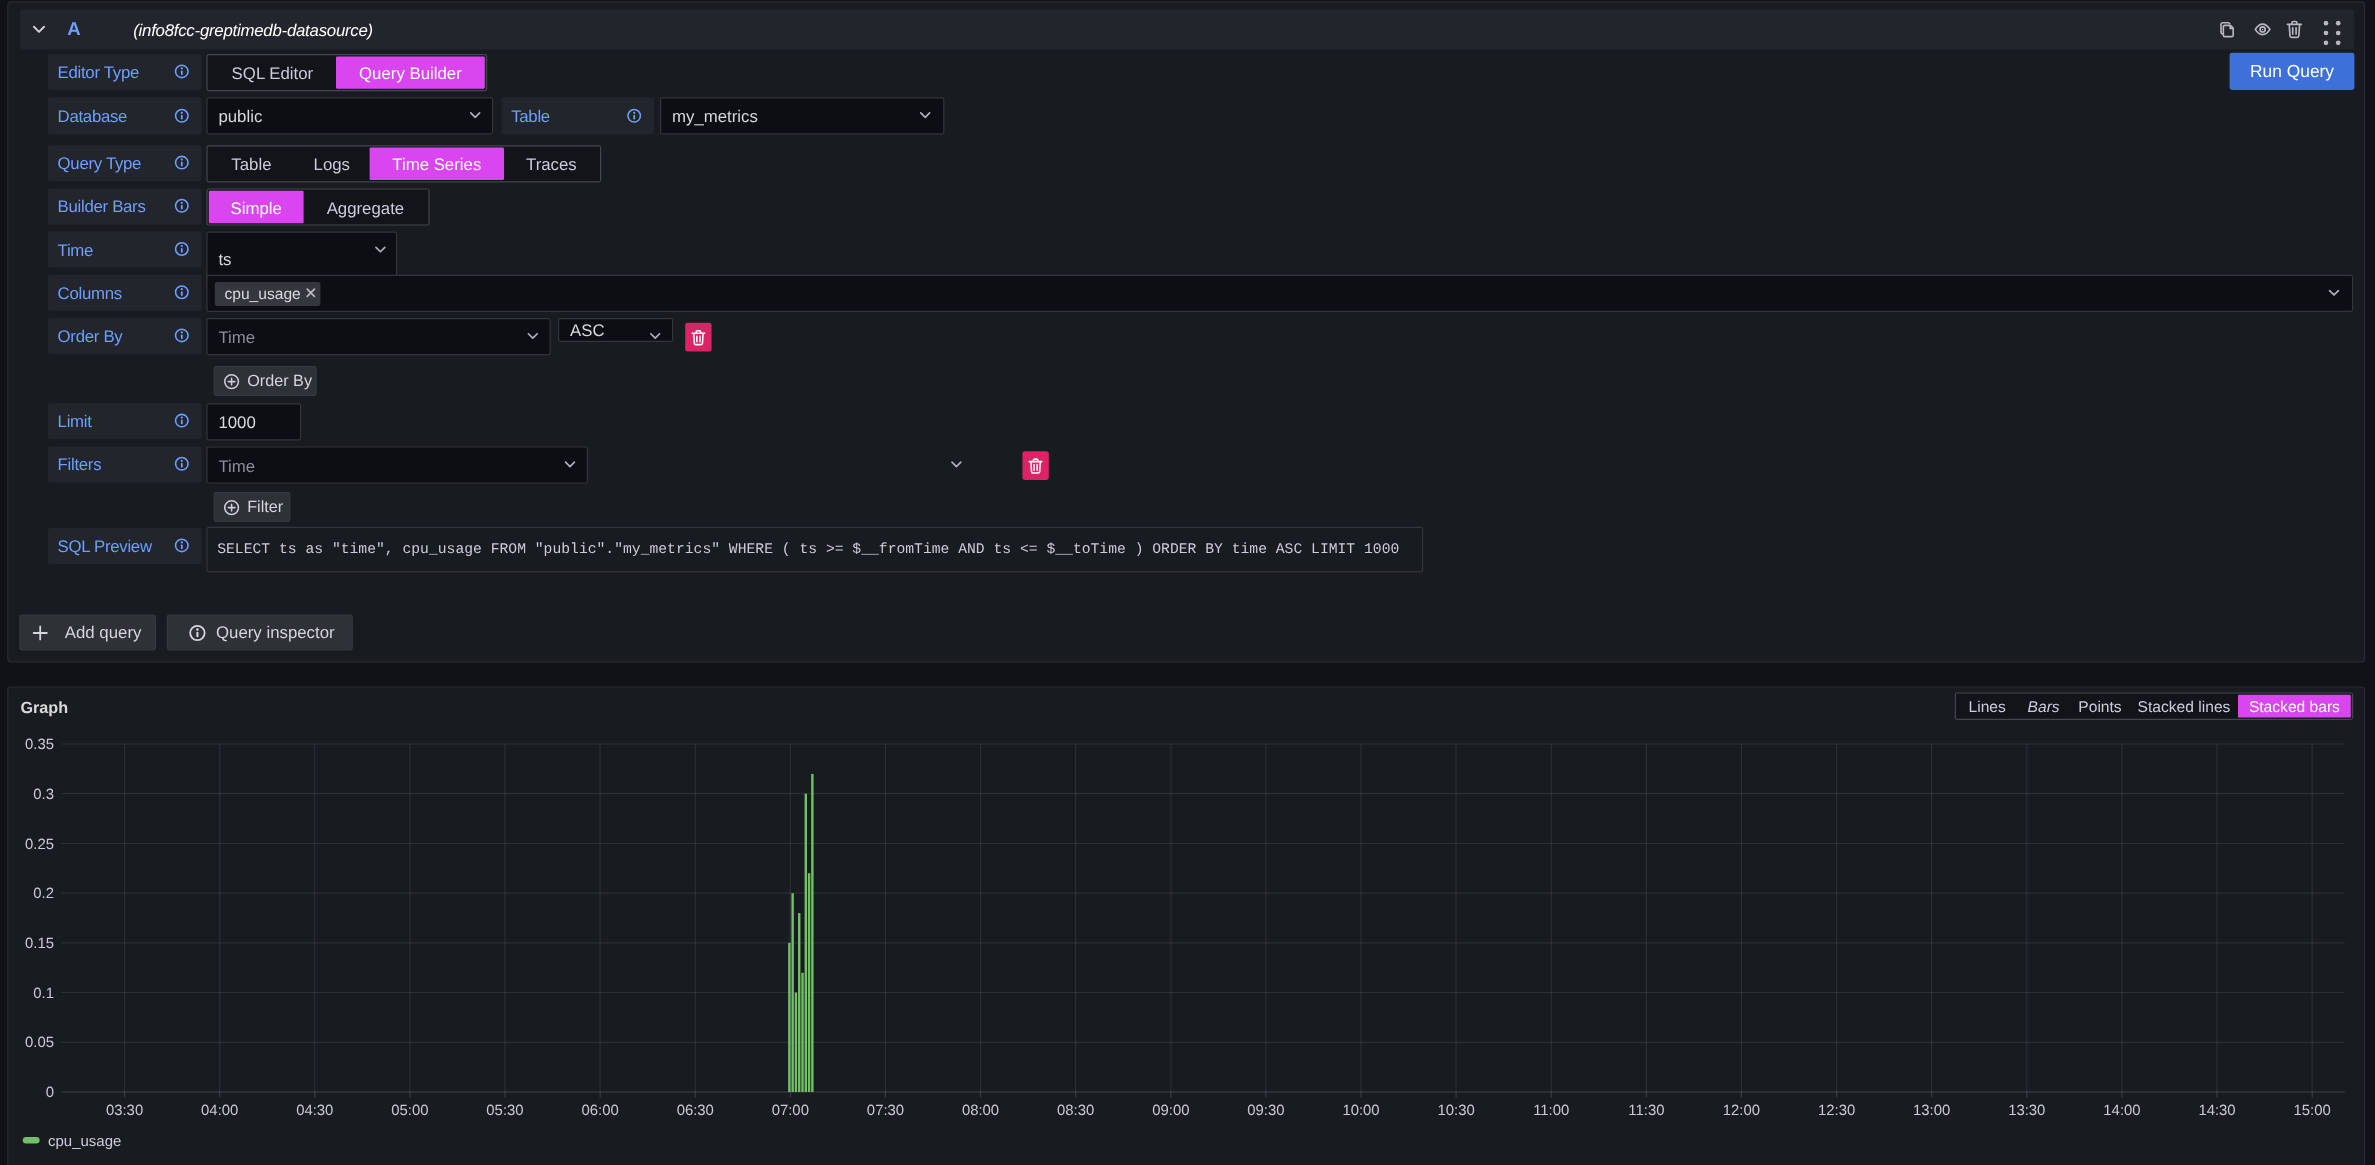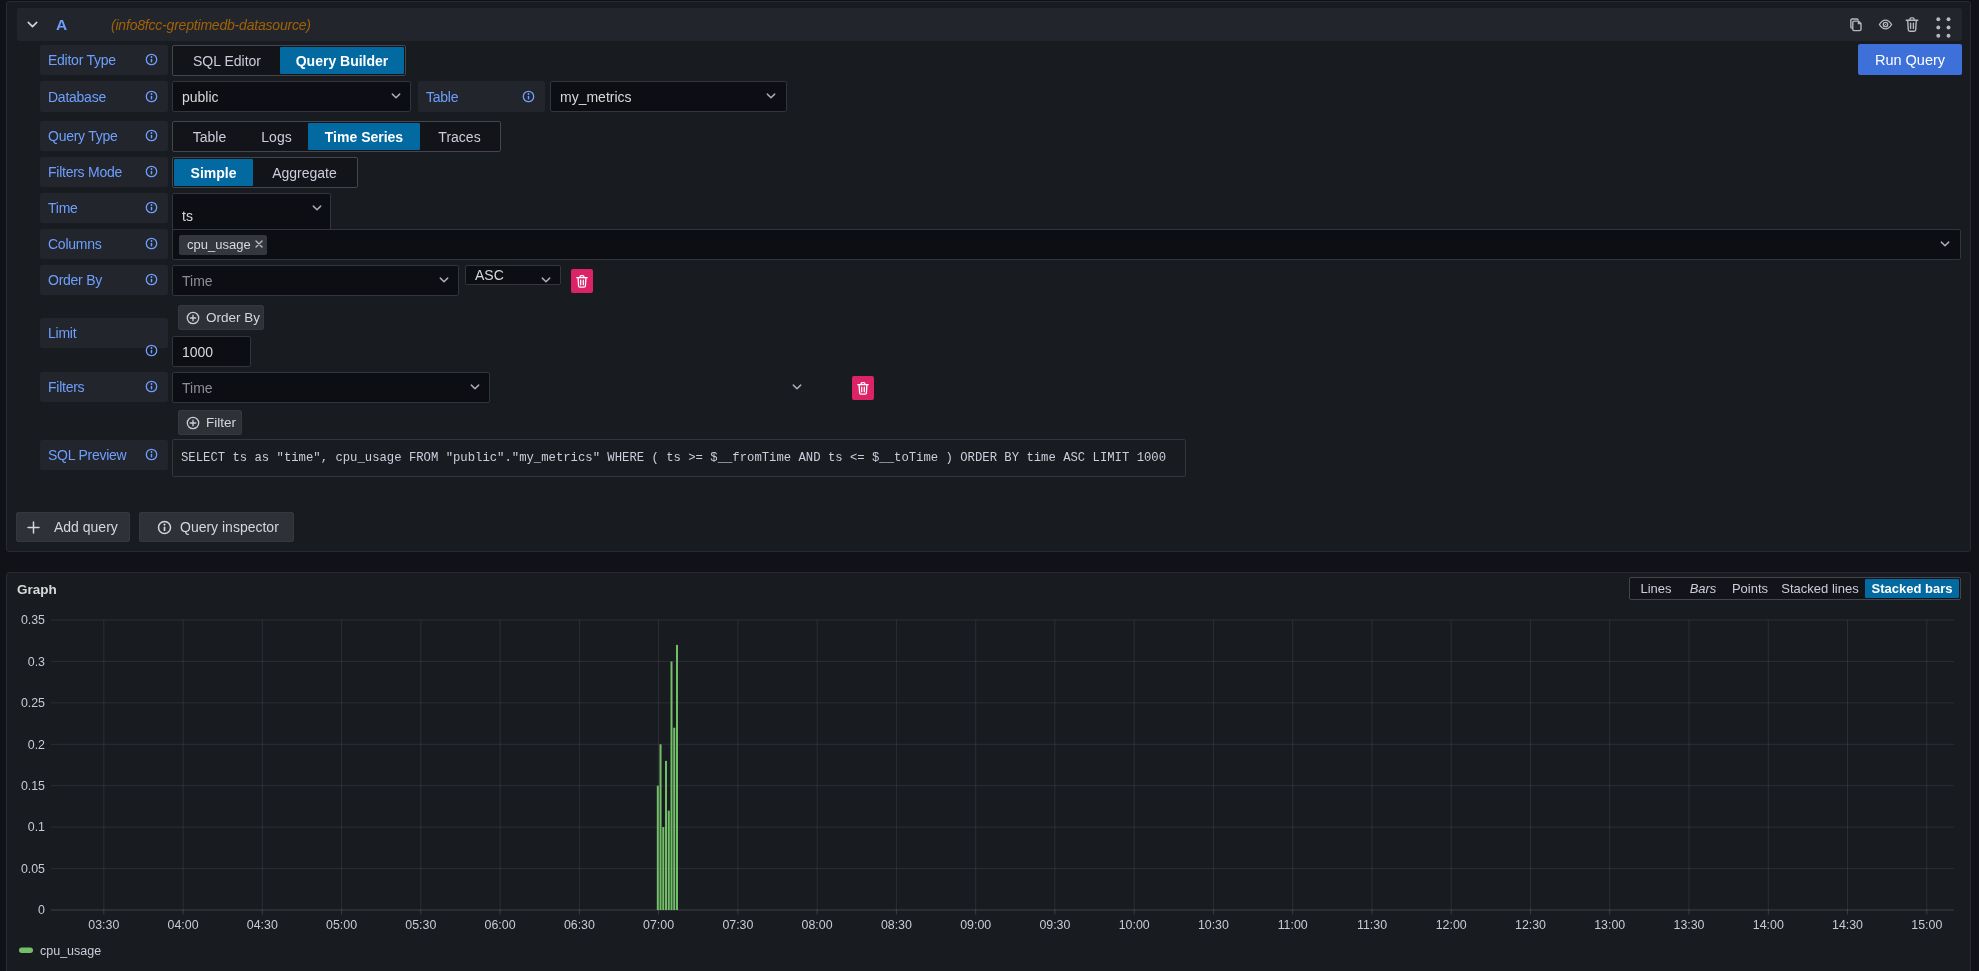--- a/index.html
+++ b/index.html
@@ -3,33 +3,33 @@
 html,body{margin:0;padding:0;background:#111217;width:1979px;height:971px;overflow:hidden;
 font-family:"Liberation Sans",sans-serif;-webkit-font-smoothing:antialiased;}
 .abs{position:absolute;}
 .panel{position:absolute;background:#181b1f;border:1px solid #282b31;border-radius:3px;}
 .lbl{position:absolute;background:#22252b;border-radius:2px;color:#6e9fff;font-size:14px;font-weight:500;letter-spacing:-0.25px;
 display:flex;align-items:center;padding-left:8px;box-sizing:border-box;}
 .sel{position:absolute;background:#0d0e13;border:1px solid #32353b;border-radius:2px;box-sizing:border-box;
 color:#d8d9da;font-size:14px;display:flex;align-items:center;padding-left:9px;}
 .seg{position:absolute;background:#131419;border:1px solid #43464c;border-radius:2px;box-sizing:border-box;display:flex;padding:1px;}
 .seg .opt{display:flex;align-items:center;justify-content:center;color:#ccccdc;font-size:14px;height:100%;}
-.seg .on{background:#0369a1;color:#fff;font-weight:700;border-radius:1px;}
+.seg .on{background:#d946ef;color:#fff;font-weight:400;border-radius:1px;}
 .sbtn{position:absolute;background:#2e3136;border:1px solid #35383e;border-radius:2px;box-sizing:border-box;
 color:#d5d6de;font-size:14px;font-weight:500;display:flex;align-items:center;}
 .trash{position:absolute;background:#db2365;border-radius:2px;}
 
 </style></head><body>
 <div class="panel" style="left:6px;top:1px;width:1963px;height:549px;">
 <div class="abs" style="left:10px;top:6px;width:1945px;height:33px;background:#22252b;border-radius:2px;"></div>
 <svg class="abs" style="left:19.5px;top:19.09px" width="11" height="7" viewBox="0 0 12 7.5">
       <path d="M1.4 1.4 L6 6 L10.6 1.4" fill="none" stroke="#d0d1da" stroke-width="1.8" stroke-linecap="round" stroke-linejoin="round"></path>
     </svg>
 <div class="abs" style="left:49px;top:6px;height:33px;display:flex;align-items:center;color:#6e9fff;font-size:15.5px;font-weight:700;">A</div>
-<div class="abs" style="left:104px;top:6px;height:33px;display:flex;align-items:center;color:#a16207;font-size:14px;font-style:italic;letter-spacing:-0.2px;">(info8fcc-greptimedb-datasource)</div>
+<div class="abs" style="left:104px;top:6px;height:33px;display:flex;align-items:center;color:#ffffff;font-size:14px;font-style:italic;letter-spacing:-0.2px;">(info8fcc-greptimedb-datasource)</div>
 <svg class="abs" style="left:1842px;top:15px" width="15" height="16" viewBox="0 0 17 18" fill="none" stroke="#b7b8c2" stroke-width="1.55" stroke-linejoin="round">
 <path d="M5.7 4.6 H10.9 L13.6 7.3 V13.9 A1.4 1.4 0 0 1 12.2 15.3 H5.7 A1.4 1.4 0 0 1 4.3 13.9 V6 A1.4 1.4 0 0 1 5.7 4.6 Z"></path>
 <path d="M10.7 4.8 V7.5 H13.4"></path>
 <path d="M4.3 12.6 H3.5 A1.4 1.4 0 0 1 2.1 11.2 V3.6 A1.4 1.4 0 0 1 3.5 2.2 H9 A1.4 1.4 0 0 1 10.4 3.6"></path>
     </svg>
 <svg class="abs" style="left:1871px;top:16px" width="15" height="13" viewBox="0 0 17 15" fill="none" stroke="#b7b8c2" stroke-width="1.6">
 <path d="M1.5 7.5 C3.6 4 5.9 2.4 8.5 2.4 C11.1 2.4 13.4 4 15.5 7.5 C13.4 11 11.1 12.6 8.5 12.6 C5.9 12.6 3.6 11 1.5 7.5 Z"></path>
 <circle cx="8.5" cy="7.5" r="2.5"></circle>
       <circle cx="8.5" cy="7.5" r="0.7" fill="#b7b8c2" stroke="none"></circle>
     </svg>
@@ -83,21 +83,21 @@
       <circle cx="7" cy="7" r="5.6" fill="none" stroke="#6e9fff" stroke-width="1.4"></circle>
       <circle cx="7" cy="4.3" r="1" fill="#6e9fff"></circle>
       <rect x="6.2" y="6.1" width="1.6" height="4.2" rx="0.8" fill="#6e9fff"></rect>
     </svg>
 <div class="seg" style="left:165px;top:119px;width:329px;height:31px;">
       <div class="opt" style="width:71px;">Table</div>
       <div class="opt" style="width:63px;">Logs</div>
       <div class="opt on" style="width:112px;">Time Series</div>
       <div class="opt" style="width:79px;">Traces</div>
     </div>
-<div class="lbl" style="left:33px;top:155px;width:128px;height:30px;">Filters Mode</div>
+<div class="lbl" style="left:33px;top:155px;width:128px;height:30px;">Builder Bars</div>
     <svg class="abs" style="left:138.4px;top:163.4px" width="13" height="13" viewBox="0 0 14 14">
       <circle cx="7" cy="7" r="5.6" fill="none" stroke="#6e9fff" stroke-width="1.4"></circle>
       <circle cx="7" cy="4.3" r="1" fill="#6e9fff"></circle>
       <rect x="6.2" y="6.1" width="1.6" height="4.2" rx="0.8" fill="#6e9fff"></rect>
     </svg>
 <div class="seg" style="left:165px;top:155px;width:186px;height:31px;">
       <div class="opt on" style="width:79px;">Simple</div>
       <div class="opt" style="width:103px;border-radius:11px;">Aggregate</div>
     </div>
 <div class="lbl" style="left:33px;top:191px;width:128px;height:30px;">Time</div>
@@ -143,21 +143,21 @@
 <path d="M1.8 3.7 H12.2"></path>
       <path d="M5.1 3.5 V2.7 A1.1 1.1 0 0 1 6.2 1.6 H7.8 A1.1 1.1 0 0 1 8.9 2.7 V3.5"></path>
 <path d="M3.1 3.9 L3.6 12 A1.3 1.3 0 0 0 4.9 13.2 H9.1 A1.3 1.3 0 0 0 10.4 12 L10.9 3.9"></path>
 <path d="M5.7 6.2 V10.8 M8.3 6.2 V10.8"></path>
     </svg>
 <div class="sbtn" style="left:171px;top:303px;width:86px;height:25px;padding-left:27px;font-size:13.5px;">Order By</div>
 <svg class="abs" style="left:178.5px;top:308.5px" width="14" height="14" viewBox="0 0 14 14">
       <circle cx="7" cy="7" r="5.7" fill="none" stroke="#ccccdc" stroke-width="1.3"></circle>
       <path d="M7 4.2 V9.8 M4.2 7 H9.8" stroke="#ccccdc" stroke-width="1.3" stroke-linecap="round"></path>
     </svg>
-<div class="lbl" style="left:33px;top:316px;width:128px;height:30px;">Limit</div>
+<div class="lbl" style="left:33px;top:334px;width:128px;height:30px;">Limit</div>
     <svg class="abs" style="left:138.4px;top:342.4px" width="13" height="13" viewBox="0 0 14 14">
       <circle cx="7" cy="7" r="5.6" fill="none" stroke="#6e9fff" stroke-width="1.4"></circle>
       <circle cx="7" cy="4.3" r="1" fill="#6e9fff"></circle>
       <rect x="6.2" y="6.1" width="1.6" height="4.2" rx="0.8" fill="#6e9fff"></rect>
     </svg>
 <div class="sel" style="left:165px;top:334px;width:79px;height:31px;">1000</div>
 <div class="lbl" style="left:33px;top:370px;width:128px;height:30px;">Filters</div>
     <svg class="abs" style="left:138.4px;top:378.4px" width="13" height="13" viewBox="0 0 14 14">
       <circle cx="7" cy="7" r="5.6" fill="none" stroke="#6e9fff" stroke-width="1.4"></circle>
       <circle cx="7" cy="4.3" r="1" fill="#6e9fff"></circle>

